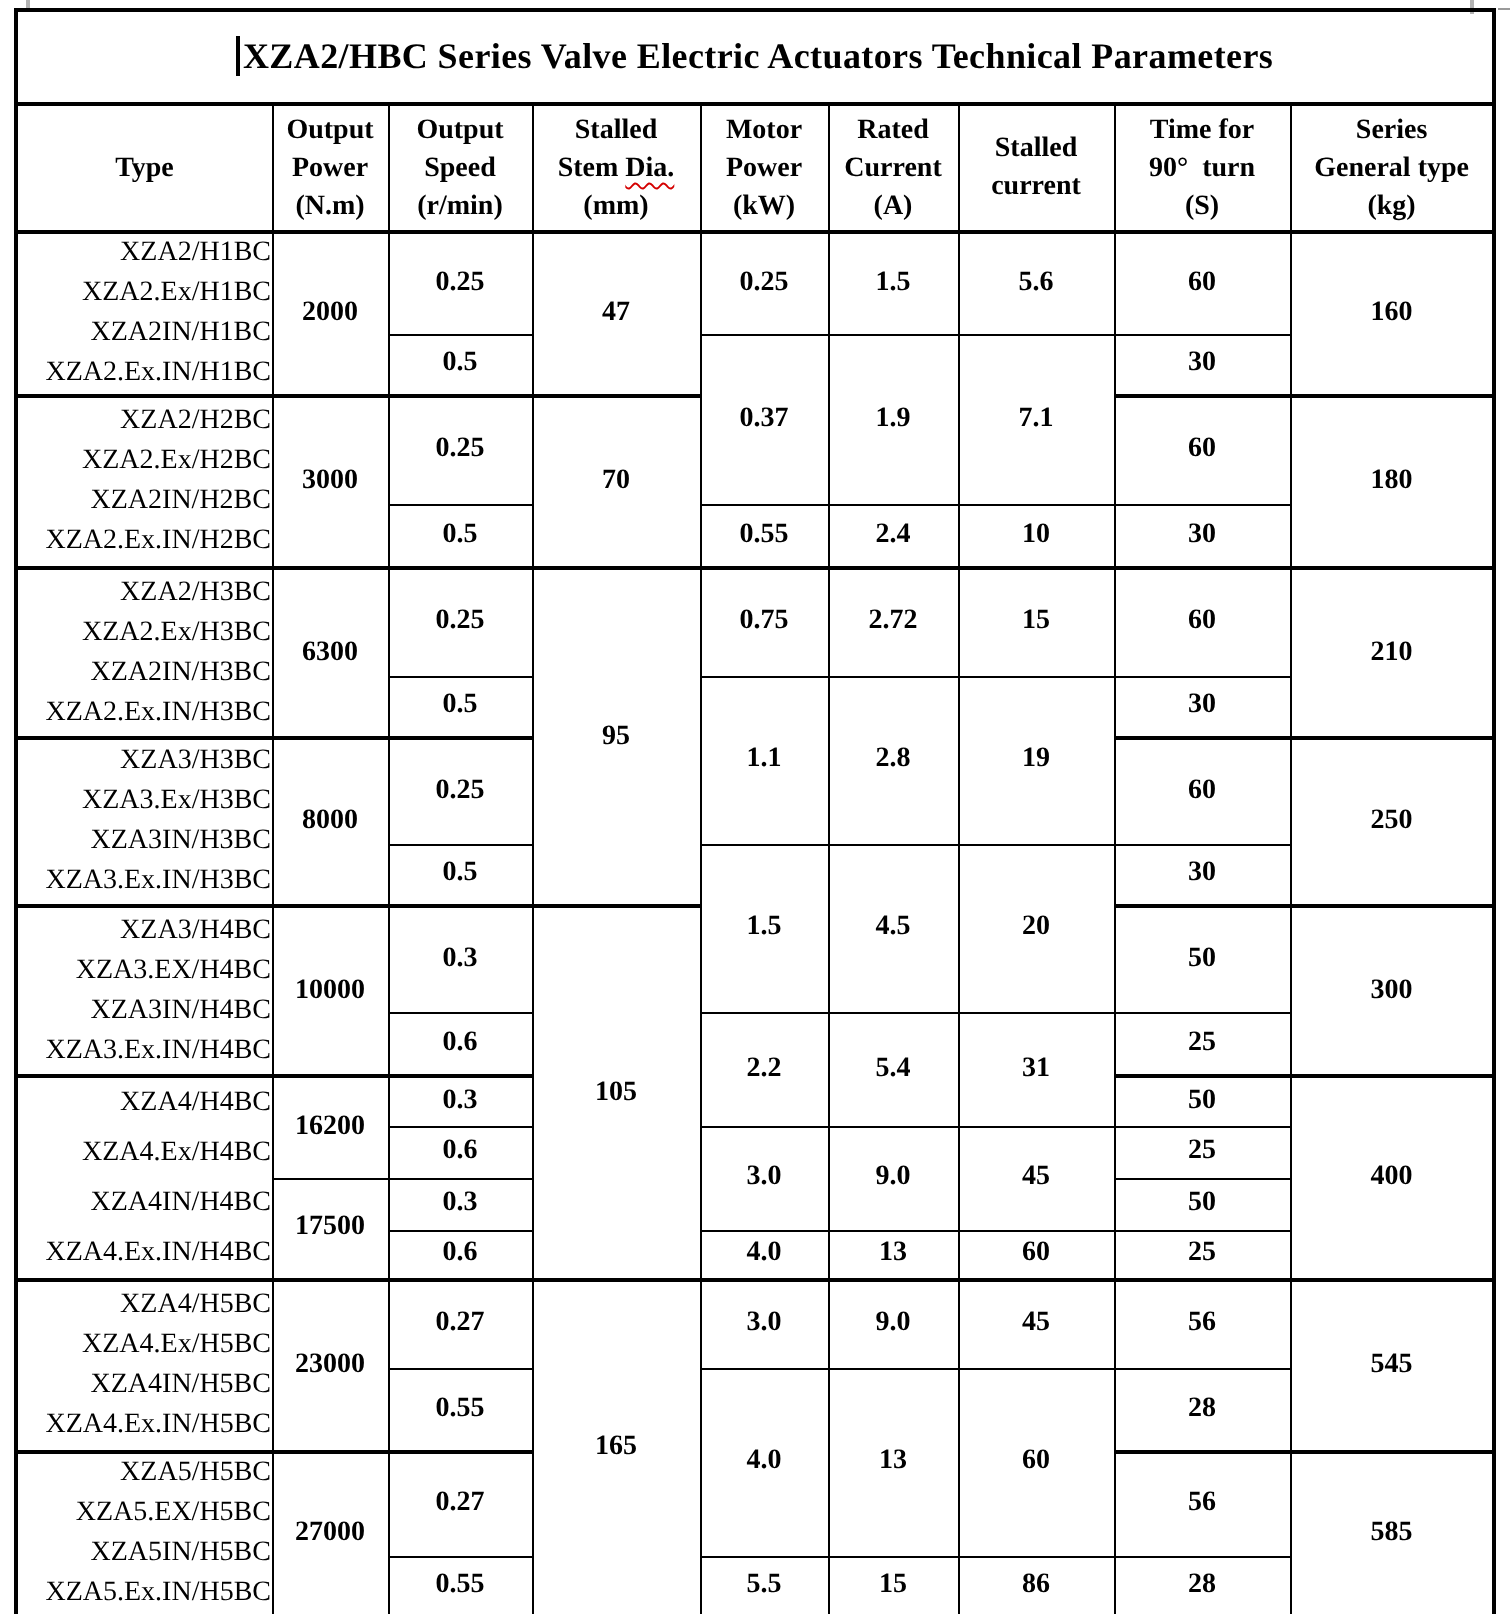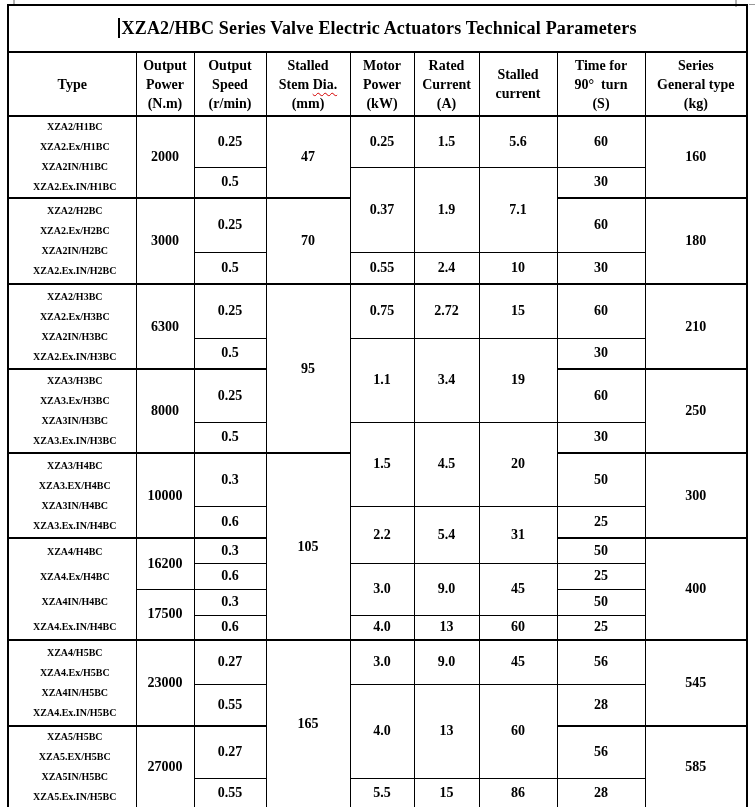--- a/index.html
+++ b/index.html
@@ -38,22 +38,22 @@
   .header-row th {
     height:62px; text-align:center; vertical-align:middle;
     font-weight:bold; font-size:14px; line-height:19px;
   }
 
   .num-cell {
     text-align:center; vertical-align:middle;
     font-weight:bold; font-size:14px;
   }
   .type-cell {
-    text-align:center; vertical-align:middle; padding-left:5px;
-    font-weight:bold; font-size:10px; line-height:20px;
+    text-align:right; vertical-align:middle; padding-left:5px;
+    font-weight:normal; font-size:14px; line-height:20px;
     white-space:nowrap;
   }
   .type-cell.tall { line-height:25px; }
 
   .sp {
     text-decoration-line:underline;
     text-decoration-style:wavy;
     text-decoration-color:#d40000;
     text-decoration-thickness:1px;
     text-underline-offset:3px;
@@ -183,21 +183,21 @@
           <td rowspan="4" class="num-cell">95</td>
           <td class="num-cell">0.75</td>
           <td class="num-cell">2.72</td>
           <td class="num-cell">15</td>
           <td class="num-cell">60</td>
           <td rowspan="2" class="num-cell">210</td>
         </tr>
         <tr style="height: 31px;">
           <td class="num-cell">0.5</td>
           <td rowspan="2" class="num-cell">1.1</td>
-          <td rowspan="2" class="num-cell">3.4</td>
+          <td rowspan="2" class="num-cell">2.8</td>
           <td rowspan="2" class="num-cell">19</td>
           <td class="num-cell">30</td>
         </tr>
         <tr class="gs" style="height: 53px;">
           <td rowspan="2" class="type-cell">
             <div>XZA3/H3BC</div>
             <div>XZA3.Ex/H3BC</div>
             <div>XZA3IN/H3BC</div>
             <div>XZA3.Ex.IN/H3BC</div>
           </td>

